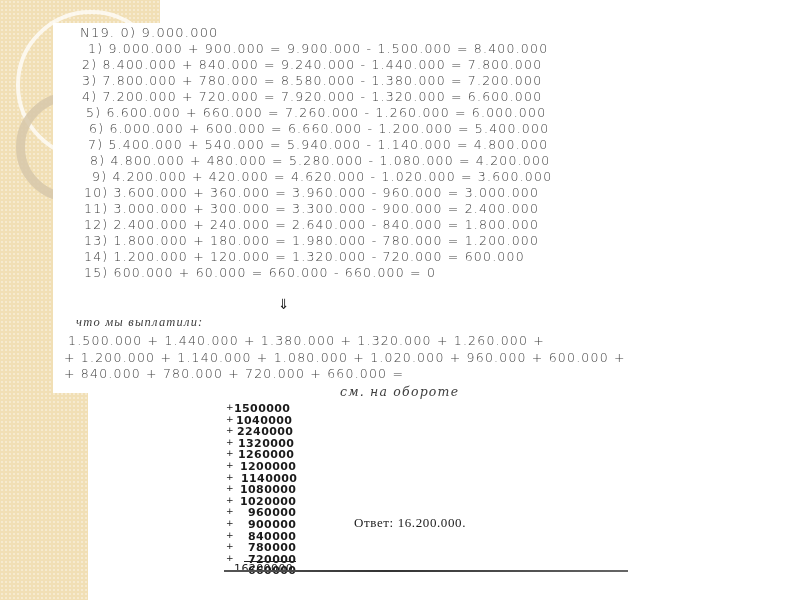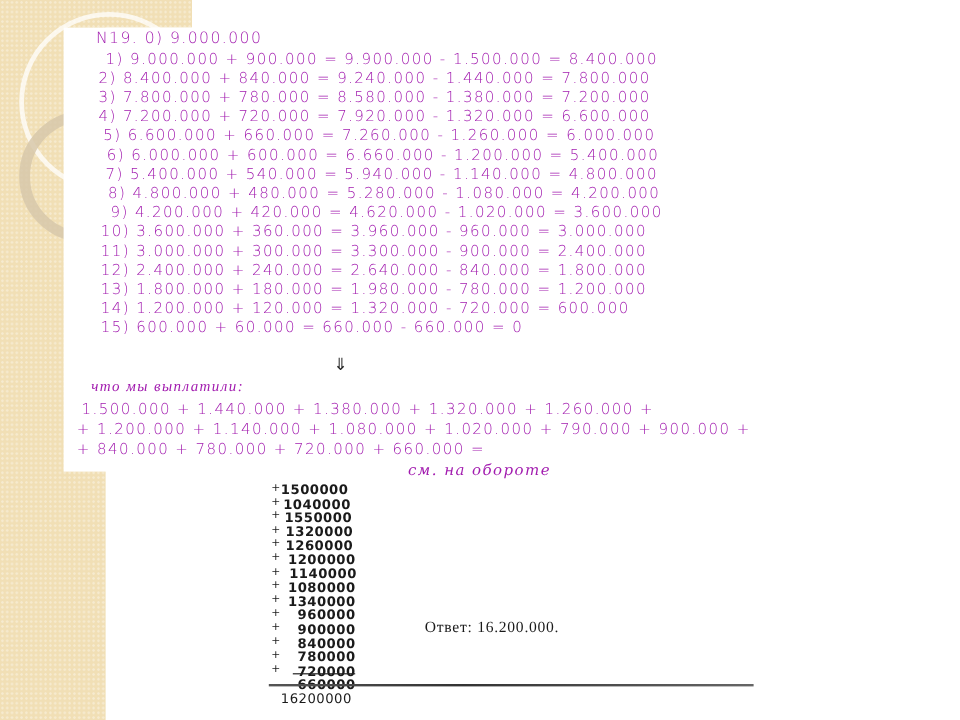--- a/index.html
+++ b/index.html
@@ -27,39 +27,39 @@
     background-image: radial-gradient(circle, rgba(255,255,255,0.35) 1px, transparent 1.2px);
     background-size: 4px 4px;
   }
   .paper {
     position: absolute; left: 53px; top: 23px; width: 747px; height: 370px;
     background: #ffffff;
   }
   .hw {
     position: absolute; white-space: nowrap;
     font-family: "DejaVu Sans", sans-serif;
-    font-size: 12.5px; color: #a21caf; letter-spacing: 1.2px;
+    font-size: 12.5px; color: #404040; letter-spacing: 1.2px;
     font-weight: 300;
   }
   .hw.title { font-size: 13px; }
   .arrow { position: absolute; font-size: 14px; color: #222; }
   .col-sum {
     position: absolute; left: 226px; top: 402px; width: 80px;
   }
   .col-row {
     position: relative; height: 11.6px; font-size: 11px; color: #1a1a1a;
     font-family: "DejaVu Sans", sans-serif; letter-spacing: 0.4px;
   }
   .col-row .plus { position: absolute; left: 0; top: 0; font-size: 9px; }
   .col-row .num { position: absolute; top: 0; font-weight: bold; }
   .col-underline {
     position: absolute; left: 244px; top: 561px; width: 52px; height: 1px; background: #222;
   }
   .col-total {
-    position: absolute; left: 234px; top: 576px; font-size: 11px; color: #1a1a1a;
+    position: absolute; left: 234px; top: 562px; font-size: 11px; color: #1a1a1a;
     letter-spacing: 0.4px; font-family: "DejaVu Sans", sans-serif;
   }
   .answer {
     position: absolute; left: 354px; top: 515px; font-size: 13px; color: #1a1a1a;
     font-family: Liberation Serif, serif; letter-spacing: 0.6px;
   }
   .bottom-line {
     position: absolute; left: 224px; top: 570px; width: 404px; height: 2px;
     background: linear-gradient(90deg, #555, #333 40%, #666);
   }
@@ -89,36 +89,36 @@
 <div class="hw" style="left:84px;top:201px;">11) 3.000.000 + 300.000 = 3.300.000 - 900.000 = 2.400.000</div>
 <div class="hw" style="left:84px;top:217px;">12) 2.400.000 + 240.000 = 2.640.000 - 840.000 = 1.800.000</div>
 <div class="hw" style="left:84px;top:233px;">13) 1.800.000 + 180.000 = 1.980.000 - 780.000 = 1.200.000</div>
 <div class="hw" style="left:84px;top:249px;">14) 1.200.000 + 120.000 = 1.320.000 - 720.000 = 600.000</div>
 <div class="hw" style="left:84px;top:265px;">15) 600.000 + 60.000 = 660.000 - 660.000 = 0</div>
 
 <div class="arrow" style="left:278px;top:296px;">⇓</div>
 
 <div class="hw" style="left:76px;top:315px;font-style:italic;font-family:Liberation Serif, serif;">что мы выплатили:</div>
 <div class="hw" style="left:68px;top:333px;">1.500.000 + 1.440.000 + 1.380.000 + 1.320.000 + 1.260.000 +</div>
-<div class="hw" style="left:64px;top:350px;">+ 1.200.000 + 1.140.000 + 1.080.000 + 1.020.000 + 790.000 + 900.000 +</div>
+<div class="hw" style="left:64px;top:350px;">+ 1.200.000 + 1.140.000 + 1.080.000 + 1.020.000 + 960.000 + 600.000 +</div>
 <div class="hw" style="left:64px;top:366px;">+ 840.000 + 780.000 + 720.000 + 660.000 =</div>
 <div class="hw" style="left:340px;top:384px;font-style:italic;font-family:'DejaVu Serif',serif;">см. на обороте</div>
 
 <div class="col-sum">
   <div class="col-row">
       <span class="plus">+</span>
       <span class="num" style="left:8px">1500000</span>
     </div>
   <div class="col-row">
       <span class="plus">+</span>
       <span class="num" style="left:10px">1040000</span>
     </div>
   <div class="col-row">
       <span class="plus">+</span>
-      <span class="num" style="left:11px">1550000</span>
+      <span class="num" style="left:11px">2240000</span>
     </div>
   <div class="col-row">
       <span class="plus">+</span>
       <span class="num" style="left:12px">1320000</span>
     </div>
   <div class="col-row">
       <span class="plus">+</span>
       <span class="num" style="left:12px">1260000</span>
     </div>
   <div class="col-row">
@@ -128,21 +128,21 @@
   <div class="col-row">
       <span class="plus">+</span>
       <span class="num" style="left:15px">1140000</span>
     </div>
   <div class="col-row">
       <span class="plus">+</span>
       <span class="num" style="left:14px">1080000</span>
     </div>
   <div class="col-row">
       <span class="plus">+</span>
-      <span class="num" style="left:14px">1340000</span>
+      <span class="num" style="left:14px">1020000</span>
     </div>
   <div class="col-row">
       <span class="plus">+</span>
       <span class="num" style="left:22px">960000</span>
     </div>
   <div class="col-row">
       <span class="plus">+</span>
       <span class="num" style="left:22px">900000</span>
     </div>
   <div class="col-row">

